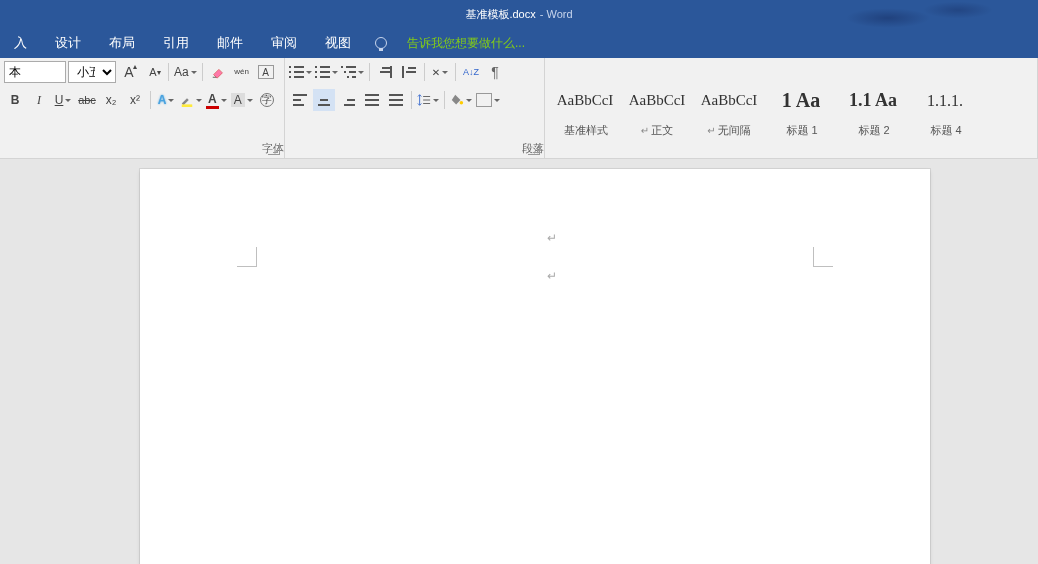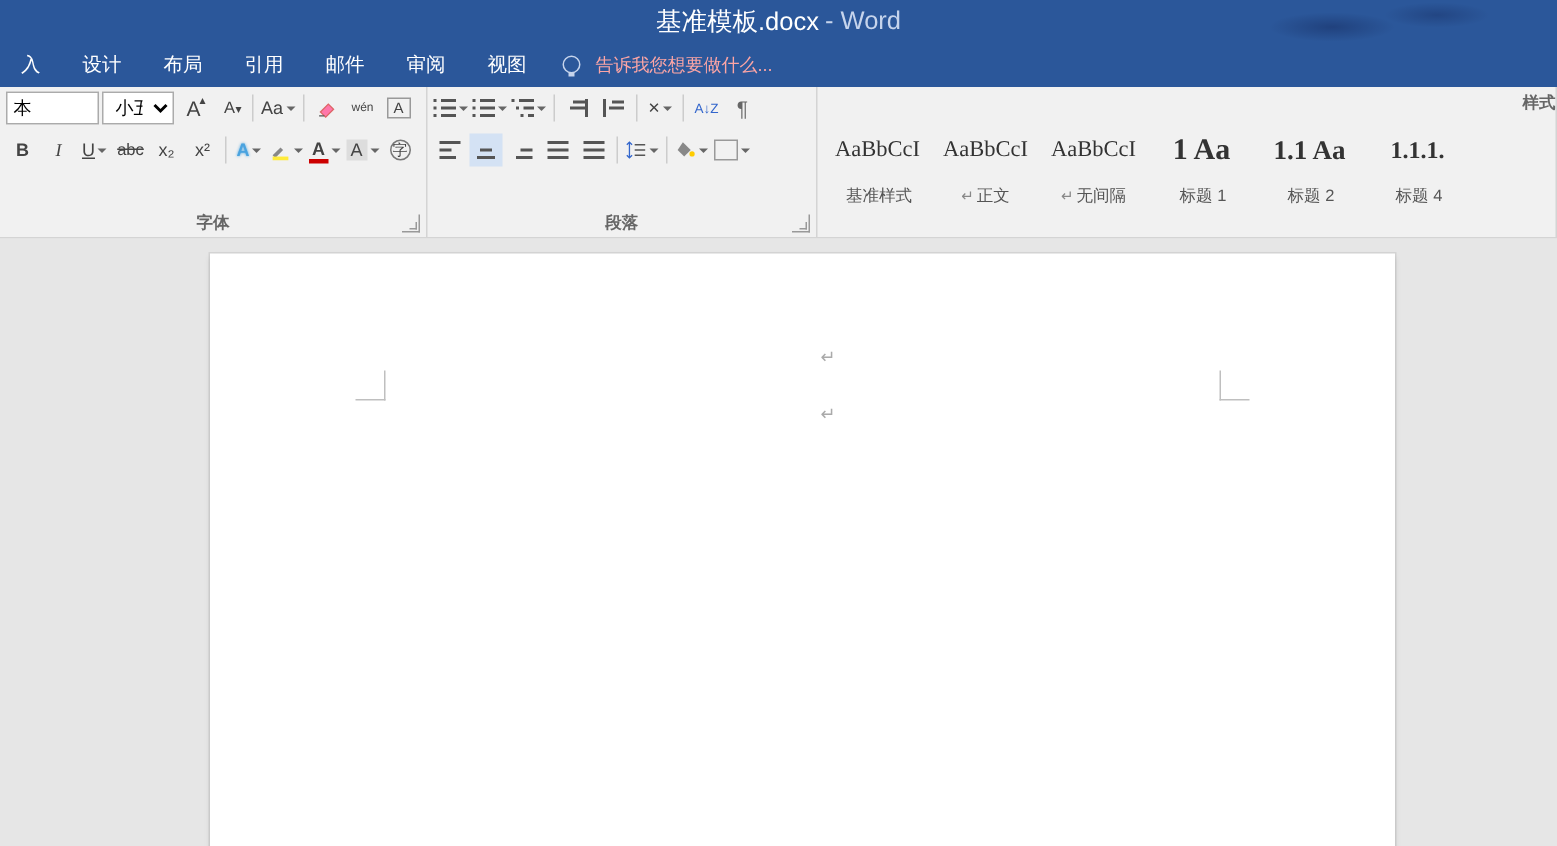--- a/index.html
+++ b/index.html
@@ -1,32 +1,32 @@
 <!DOCTYPE html>
 <html><head>
 <meta charset="utf-8">
 <style>
 * { margin: 0; padding: 0; box-sizing: border-box; font-family: "Microsoft YaHei", "Segoe UI", sans-serif; }
 body { width: 1038px; height: 564px; overflow: hidden; background: #e6e6e6; }
 
-.titlebar { height: 28px; background: linear-gradient(to bottom, #2b579a, #2b579a); color: #fff; display: flex; align-items: center; justify-content: center; font-size: 17px; position: relative; }
+.titlebar { height: 28px; background: linear-gradient(to bottom, #2b579a, #2b579a); color: #fff; display: flex; align-items: center; justify-content: center; font-size: 11px; position: relative; }
 .titlebar .doc { color: #fff; }
 .titlebar .app { color: #c6d4ec; margin-left: 4px; }
 .deco { position:absolute; right:30px; top:0; width:200px; height:28px; background: radial-gradient(ellipse 60px 14px at 80px 18px, rgba(0,0,40,.25), transparent 70%), radial-gradient(ellipse 50px 12px at 150px 10px, rgba(0,0,40,.2), transparent 70%); }
 
 .tabs { height: 30px; background: #2b579a; display: flex; align-items: stretch; color: #fff; font-size: 13px; padding-left: 0; }
 .tab { padding: 0 14px; display: flex; align-items: center; cursor: pointer; }
-.tell { display:flex; align-items:center; gap:10px; color:#fca5a5; margin-left:10px; font-size:12px; }
+.tell { display:flex; align-items:center; gap:20px; color:#84cc16; margin-left:10px; font-size:12px; }
 .bulb { width:12px; height:12px; border:1px solid #c6d4ec; border-radius:50%; position:relative; }
 .bulb::after { content:""; position:absolute; bottom:-3px; left:3px; width:4px; height:3px; background:#c6d4ec; }
 
 .ribbon { height: 101px; background: #f1f1f1; border-bottom: 1px solid #d4d4d4; display: flex; }
 .group { border-right: 1px solid #d4d4d4; display:flex; flex-direction:column; position:relative; }
 .group-body { flex:1; display:flex; padding: 2px 4px; gap:2px; }
-.group-label { height:20px; display:flex; align-items:center; justify-content:center; font-size:11px; color:#666; border-top:0; position:relative;font-weight:bold; }
+.group-label { height:20px; display:flex; align-items:center; justify-content:flex-end; font-size:11px; color:#666; border-top:0; position:relative; }
 .launcher { position:absolute; right:4px; bottom:3px; width:12px; height:12px; border:1px solid #999; border-top:none; border-left:none; cursor:pointer; }
 .launcher::after { content:""; position:absolute; right:1px; bottom:1px; width:4px; height:4px; border-right:1px solid #999; border-bottom:1px solid #999; }
 
 .rows { display:flex; flex-direction:column; gap:4px; }
 .row { display:flex; align-items:center; gap:2px; height:24px; }
 .btn { min-width:22px; height:22px; display:flex; align-items:center; justify-content:center; cursor:pointer; border:1px solid transparent; font-size:12px; color:#444; position:relative; }
 .dd::after { content:""; margin-left:2px; border:3px solid transparent; border-top-color:#666; position:relative; top:2px; }
 .sep { width:1px; height:18px; background:#ccc; margin:0 2px; }
 select.fsize, input.fname { height:22px; border:1px solid #ababab; background:#fff; font-size:12px; padding:0 4px; }
 input.fname { width:62px; }
@@ -277,27 +277,24 @@
         </div>
         <div class="style-item">
           <div class="style-prev" style="font-size:20px;font-weight:bold">1  Aa</div>
           <div class="style-name"><span class="pm"></span>标题 1</div>
         </div>
         <div class="style-item">
           <div class="style-prev" style="font-size:18px;font-weight:bold">1.1  Aa</div>
           <div class="style-name"><span class="pm"></span>标题 2</div>
         </div>
         <div class="style-item">
-          <div class="style-prev" style="font-size:16px;font-weight:bold">1.1.1.</div>
+          <div class="style-prev" style="font-size:16px;font-weight:normal">1.1.1.</div>
           <div class="style-name"><span class="pm"></span>标题 4</div>
         </div>
       </div>
-    <div class="group-label">
-      <span>样式</span>
-    </div>
   </div>
 
 </div>
 
 <div class="canvas">
   <div class="page">
     <div class="crop tl"></div>
     <div class="crop tr"></div>
     <div class="para-mark pm1">↵</div>
     <div class="para-mark pm2">↵</div>

